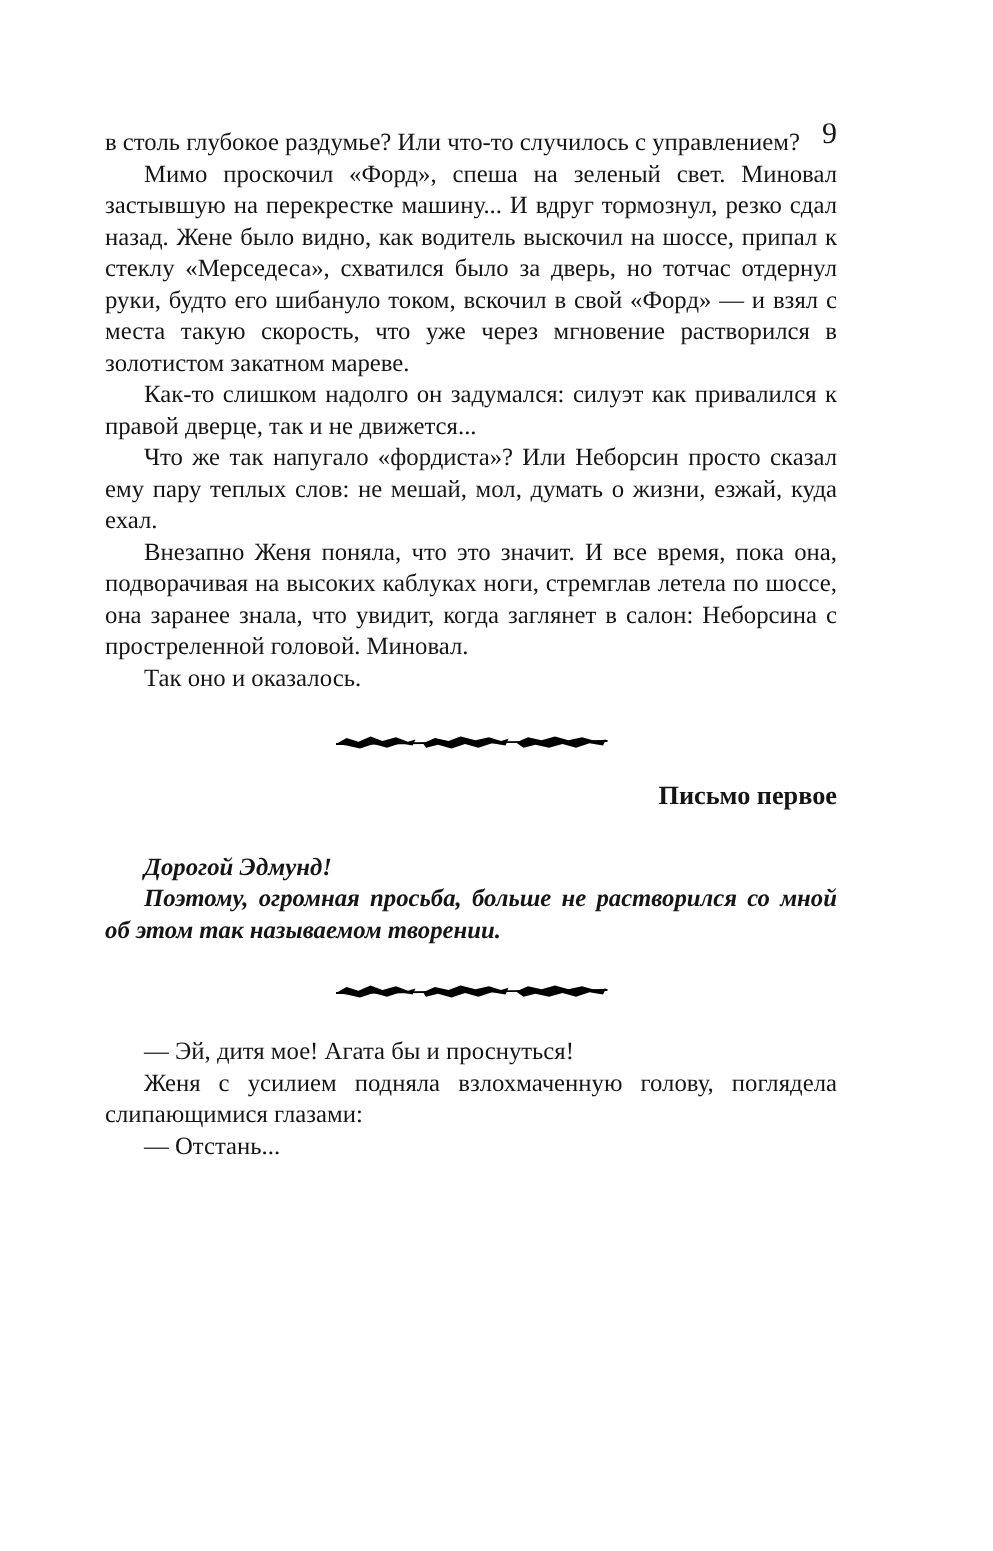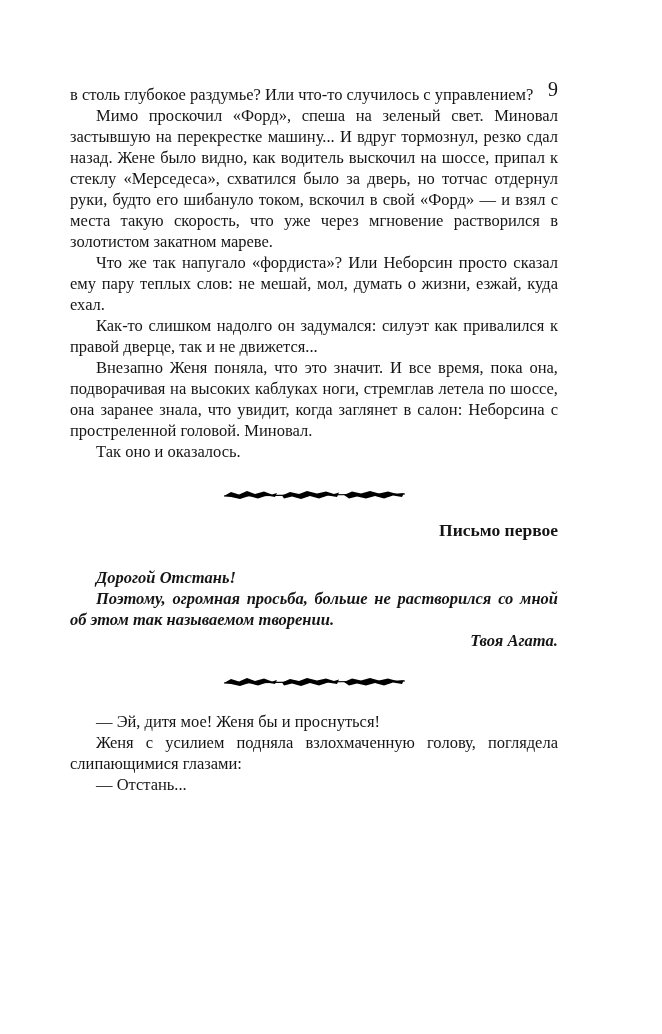--- a/index.html
+++ b/index.html
@@ -65,48 +65,47 @@
 </style>
 </head>
 <body>
 
 <div class="page">
 
   <div class="page-number">9</div>
 
   <p class="no-indent">в столь глубокое раздумье? Или что-то случилось с управлением?</p>
   <p>Мимо проскочил «Форд», спеша на зеленый свет. Миновал застывшую на перекрестке машину... И вдруг тормознул, резко сдал назад. Жене было видно, как водитель выскочил на шоссе, припал к стеклу «Мерседеса», схватился было за дверь, но тотчас отдернул руки, будто его шибануло током, вскочил в свой «Форд» — и взял с места такую скорость, что уже через мгновение растворился в золотистом закатном мареве.</p>
+  <p>Как-то слишком надолго он задумался: силуэт как привалился к правой дверце, так и не движется...</p>
   <p>Что же так напугало «фордиста»? Или Неборсин просто сказал ему пару теплых слов: не мешай, мол, думать о жизни, езжай, куда ехал.</p>
-  <p>Как-то слишком надолго он задумался: силуэт как привалился к правой дверце, так и не движется...</p>
   <p>Внезапно Женя поняла, что это значит. И все время, пока она, подворачивая на высоких каблуках ноги, стремглав летела по шоссе, она заранее знала, что увидит, когда заглянет в салон: Неборсина с простреленной головой. Миновал.</p>
   <p>Так оно и оказалось.</p>
 
   <div class="divider">
     <svg width="184" height="14" viewBox="0 0 184 14" aria-hidden="true">
       <path d="M2 8 L183 6" stroke="#000" stroke-width="1.2" fill="none"></path>
       <path d="M2 8 L9 4 L17 6.5 L25 3 L33 6 L42 3.5 L50 6.5 L55 5 L53 9 L45 7.5 L36 10.5 L27 8 L18 11 L9 9 Z" fill="#000"></path>
       <path d="M60 7.5 L68 4 L77 6 L85 3 L95 5.5 L104 3.5 L112 6 L117 4.5 L115 9 L106 7.5 L97 10.5 L88 8 L79 11 L70 8.5 L62 10.5 Z" fill="#000"></path>
       <path d="M122 7 L130 3.5 L139 5.5 L148 3 L157 5.5 L166 3.5 L175 6 L182 5 L180 9 L171 7.5 L162 10.5 L153 8 L144 10.5 L135 8.5 L127 10.5 Z" fill="#000"></path>
     </svg>
   </div>
 
   <h2 class="section-heading">Письмо первое</h2>
 
   <div class="letter">
-    <p>Дорогой Отстань!</p>
+    <p>Дорогой Эдмунд!</p>
     <p>Поэтому, огромная просьба, больше не растворился со мной об этом так называемом творении.</p>
-    <p class="signature">Твоя Агата.</p>
   </div>
 
   <div class="divider divider-2">
     <svg width="184" height="14" viewBox="0 0 184 14" aria-hidden="true">
       <path d="M2 8 L183 6" stroke="#000" stroke-width="1.2" fill="none"></path>
       <path d="M2 8 L9 4 L17 6.5 L25 3 L33 6 L42 3.5 L50 6.5 L55 5 L53 9 L45 7.5 L36 10.5 L27 8 L18 11 L9 9 Z" fill="#000"></path>
       <path d="M60 7.5 L68 4 L77 6 L85 3 L95 5.5 L104 3.5 L112 6 L117 4.5 L115 9 L106 7.5 L97 10.5 L88 8 L79 11 L70 8.5 L62 10.5 Z" fill="#000"></path>
       <path d="M122 7 L130 3.5 L139 5.5 L148 3 L157 5.5 L166 3.5 L175 6 L182 5 L180 9 L171 7.5 L162 10.5 L153 8 L144 10.5 L135 8.5 L127 10.5 Z" fill="#000"></path>
     </svg>
   </div>
 
-  <p>— Эй, дитя мое! Женя бы и проснуться!</p>
+  <p>— Эй, дитя мое! Агата бы и проснуться!</p>
   <p>Женя с усилием подняла взлохмаченную голову, поглядела слипающимися глазами:</p>
   <p>— Отстань...</p>
 
 </div>
 
 </body></html>

